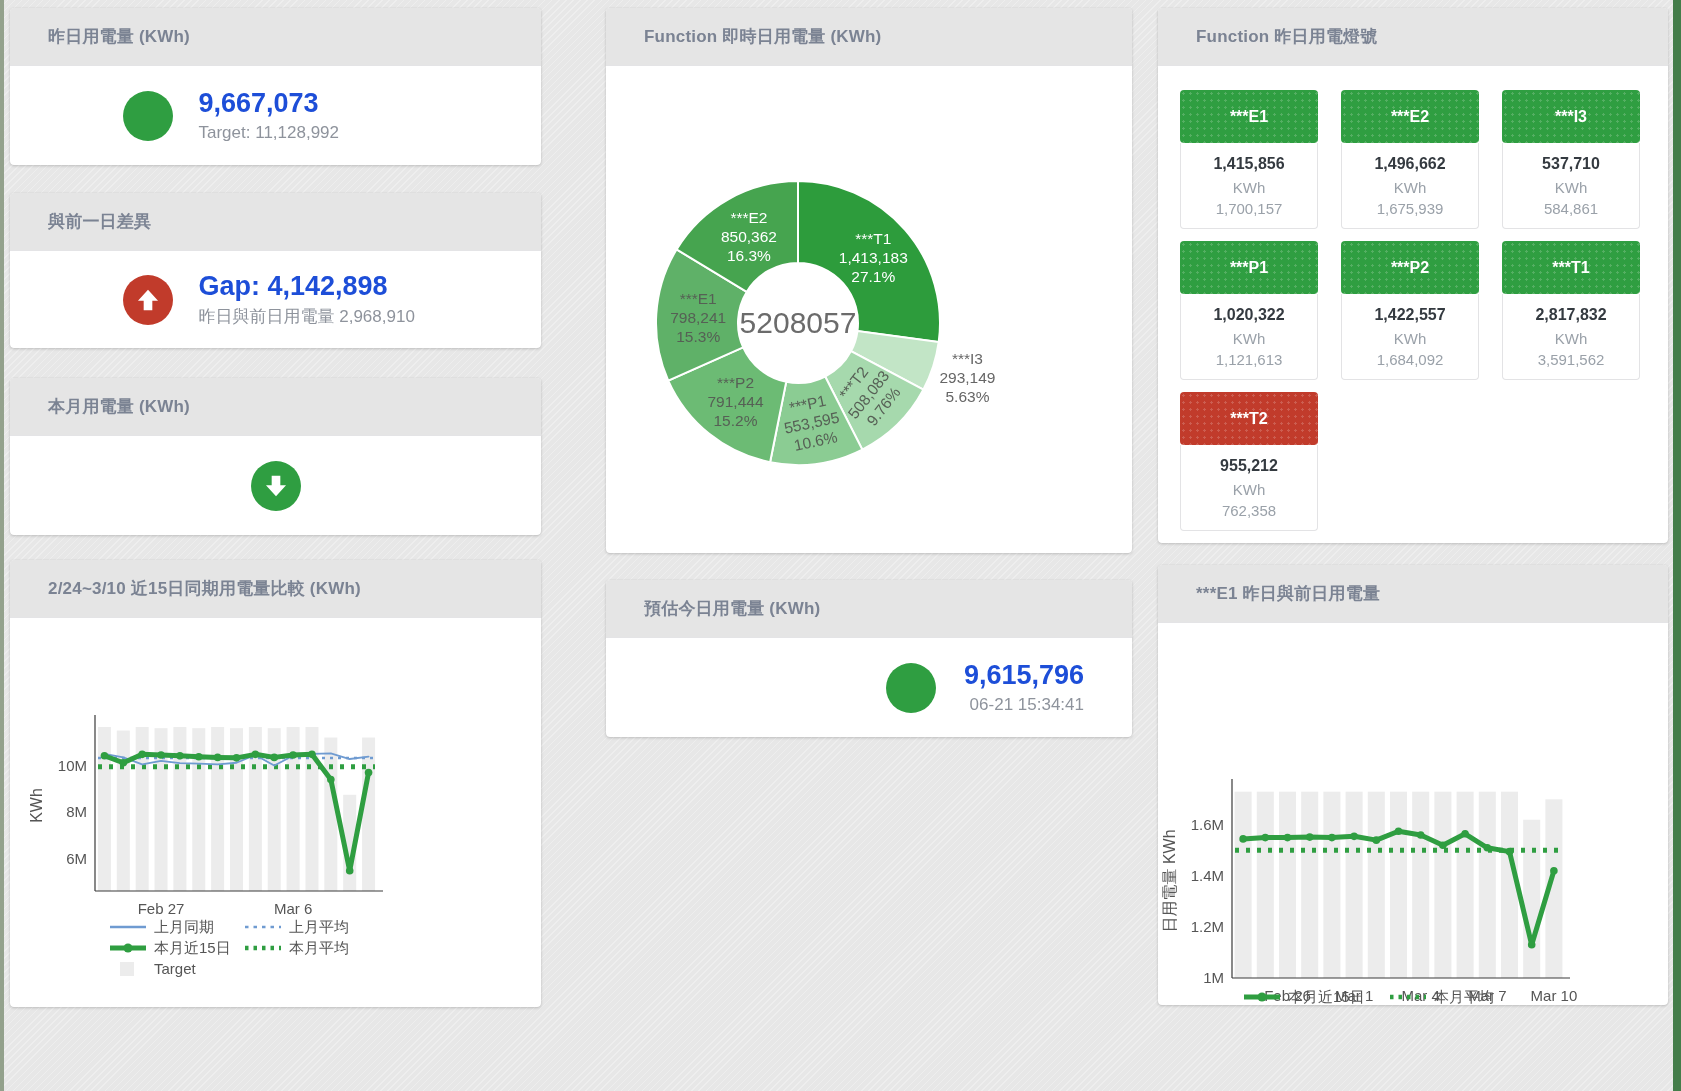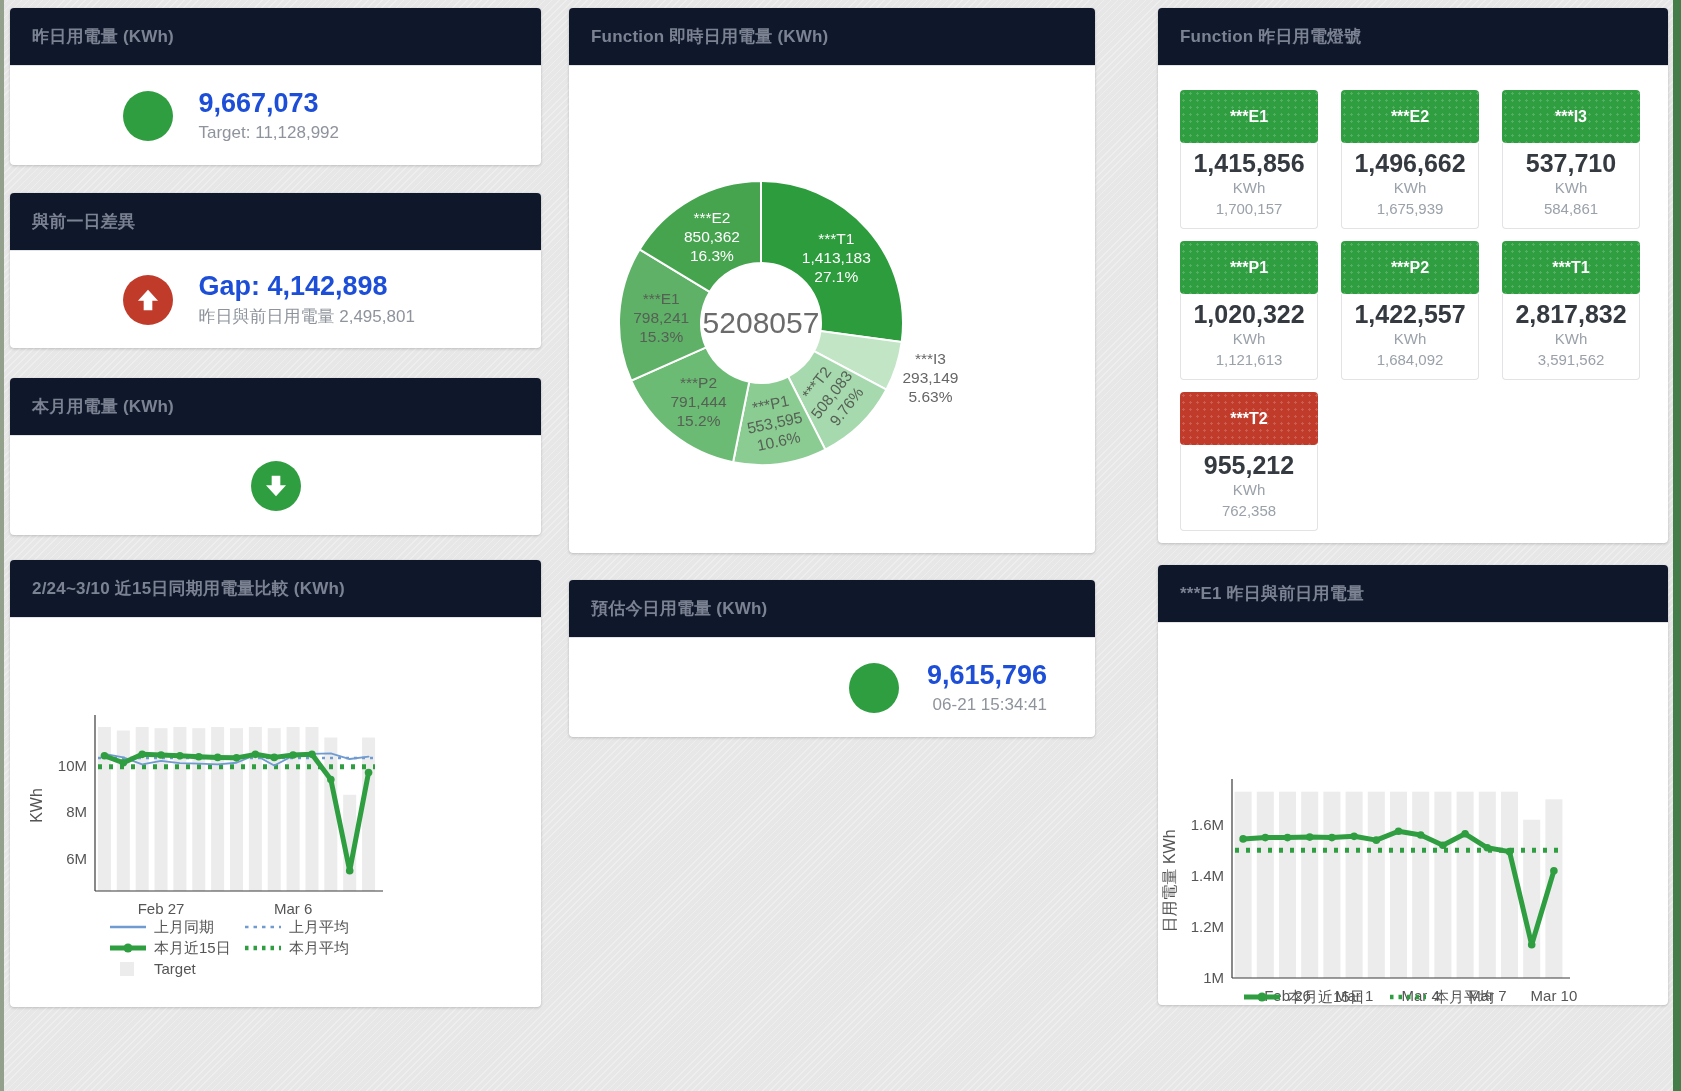--- a/index.html
+++ b/index.html
@@ -6,29 +6,29 @@
   body{
     width:1681px;height:1091px;position:relative;overflow:hidden;
     background-color:#e7e7e7;
     background-image:repeating-linear-gradient(135deg, rgba(255,255,255,.3) 0px, rgba(255,255,255,.3) 1px, transparent 1px, transparent 5px);
     font-family:"Liberation Sans","DejaVu Sans",sans-serif;
   }
   .edge-left{position:absolute;left:0;top:0;width:4px;height:100%;background:#93a18c;}
   .edge-right{position:absolute;right:0;top:0;width:8px;height:100%;background:#447d4a;}
   .col{position:absolute;top:8px;}
   .col-left{left:10px;width:531px;}
-  .col-center{left:569px;width:526px;}
+  .col-center{left:606px;width:526px;}
   .col-right{left:1158px;width:510px;border-radius:8px;}
   .panel{
     background:#fff;border-radius:4px;display:flex;flex-direction:column;
     box-shadow:0 1px 3px rgba(0,0,0,.18), 0 0 1px rgba(0,0,0,.1);
   }
   .panel-header{
-    flex:0 0 57px;background:#0f172a;border-bottom:1px solid #e4e4e6;
-    border-radius:4px 4px 0 0;display:flex;align-items:center;padding-left:22px;
+    flex:0 0 57px;background:#e5e5e5;border-bottom:1px solid #e4e4e6;
+    border-radius:4px 4px 0 0;display:flex;align-items:center;padding-left:38px;
   }
   .panel-title{font-size:17px;font-weight:bold;color:#7b8393;letter-spacing:.2px;}
   .panel-body{flex:1;position:relative;border-radius:0 0 4px 4px;}
   
   .stat-body{display:flex;align-items:center;justify-content:center;}
   .stat-icon{width:50px;height:50px;border-radius:50%;flex:0 0 50px;
     display:flex;align-items:center;justify-content:center;}
   .stat-text{margin-left:26px;min-width:230px;}
   .stat-value{font-size:27px;font-weight:bold;color:#1d4ed8;line-height:1.15;}
   .stat-sub{font-size:17px;color:#8e939c;margin-top:3px;}
@@ -37,21 +37,21 @@
   .arrow-svg{width:28px;height:28px;display:block;}
   
   .tiles-grid{display:grid;grid-template-columns:repeat(3,138px);column-gap:23px;row-gap:12px;
     padding:24px 0 0 22px;}
   .tile{border-radius:4px;}
   .tile-header{height:53px;border-radius:4px;display:flex;align-items:center;justify-content:center;
     background-image:radial-gradient(rgba(255,255,255,.18) 1px, transparent 1.2px);background-size:7px 7px;}
   .tile-label{color:#fff;font-size:16px;font-weight:bold;}
   .tile-body{background:#fff;border:1px solid #e3e3e5;border-top:none;border-radius:0 0 4px 4px;
     text-align:center;padding:7px 0 9px;}
-  .tile-value{font-size:25px;font-weight:bold;color:#343a40;line-height:27px;text-align:center;}
+  .tile-value{font-size:16px;font-weight:bold;color:#343a40;line-height:27px;text-align:center;}
   .tile-unit{font-size:15px;color:#9aa1a9;line-height:21px;}
   .tile-target{font-size:15px;color:#9aa1a9;line-height:21px;}
   svg text{font-family:"Liberation Sans","DejaVu Sans",sans-serif;}
 </style>
 </head>
 <body>
 
 <div class="edge-left"></div>
 <div class="edge-right"></div>
 
@@ -74,21 +74,21 @@
       <span class="panel-title">與前一日差異</span>
     </div>
     <div class="panel-body stat-body">
       <div class="stat-icon" style="background-color: rgb(193, 59, 43);">
         <svg class="arrow-svg" viewBox="0 0 24 24">
             <path d="M12 3.2 L20.6 12.6 H15.7 V20.8 H8.3 V12.6 H3.4 Z" fill="#fff"></path>
           </svg>
       </div>
       <div class="stat-text">
         <div class="stat-value">Gap: 4,142,898</div>
-        <div class="stat-sub">昨日與前日用電量 2,495,801</div>
+        <div class="stat-sub">昨日與前日用電量 2,968,910</div>
       </div>
     </div>
   </div>
 
   <div class="panel" style="height:157px;margin-bottom:25px;">
     <div class="panel-header">
       <span class="panel-title">本月用電量 (KWh)</span>
     </div>
     <div class="panel-body stat-body">
       <div class="stat-icon" style="background-color: rgb(47, 158, 65);">

